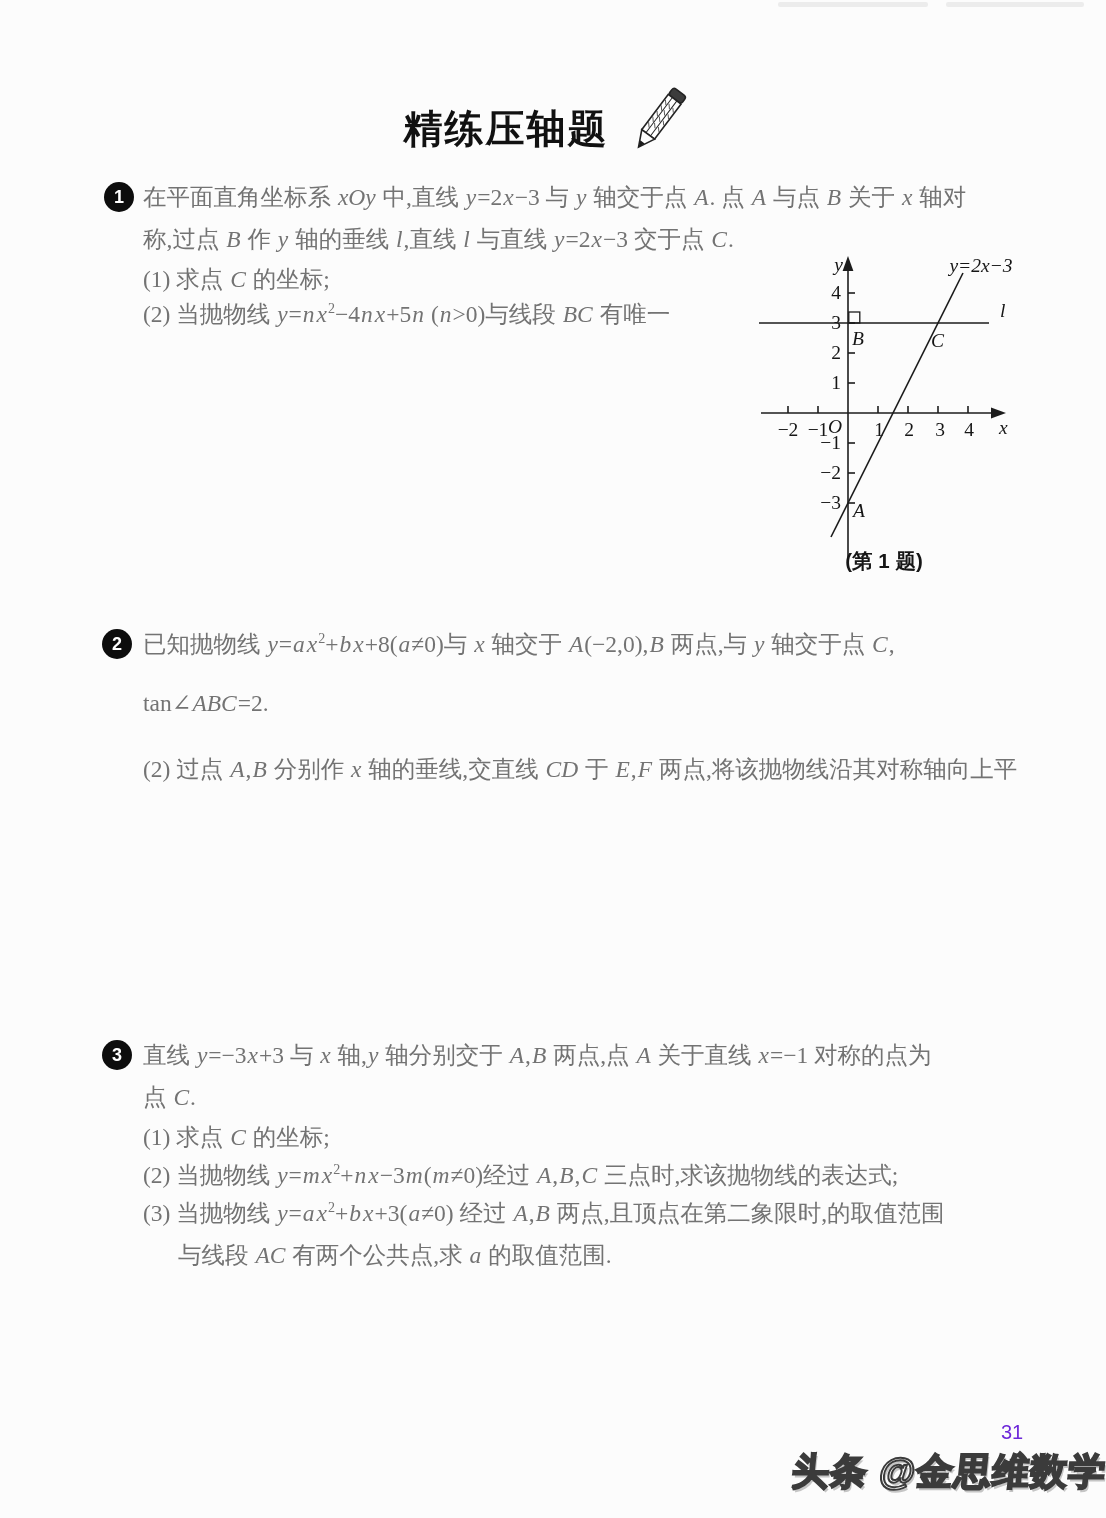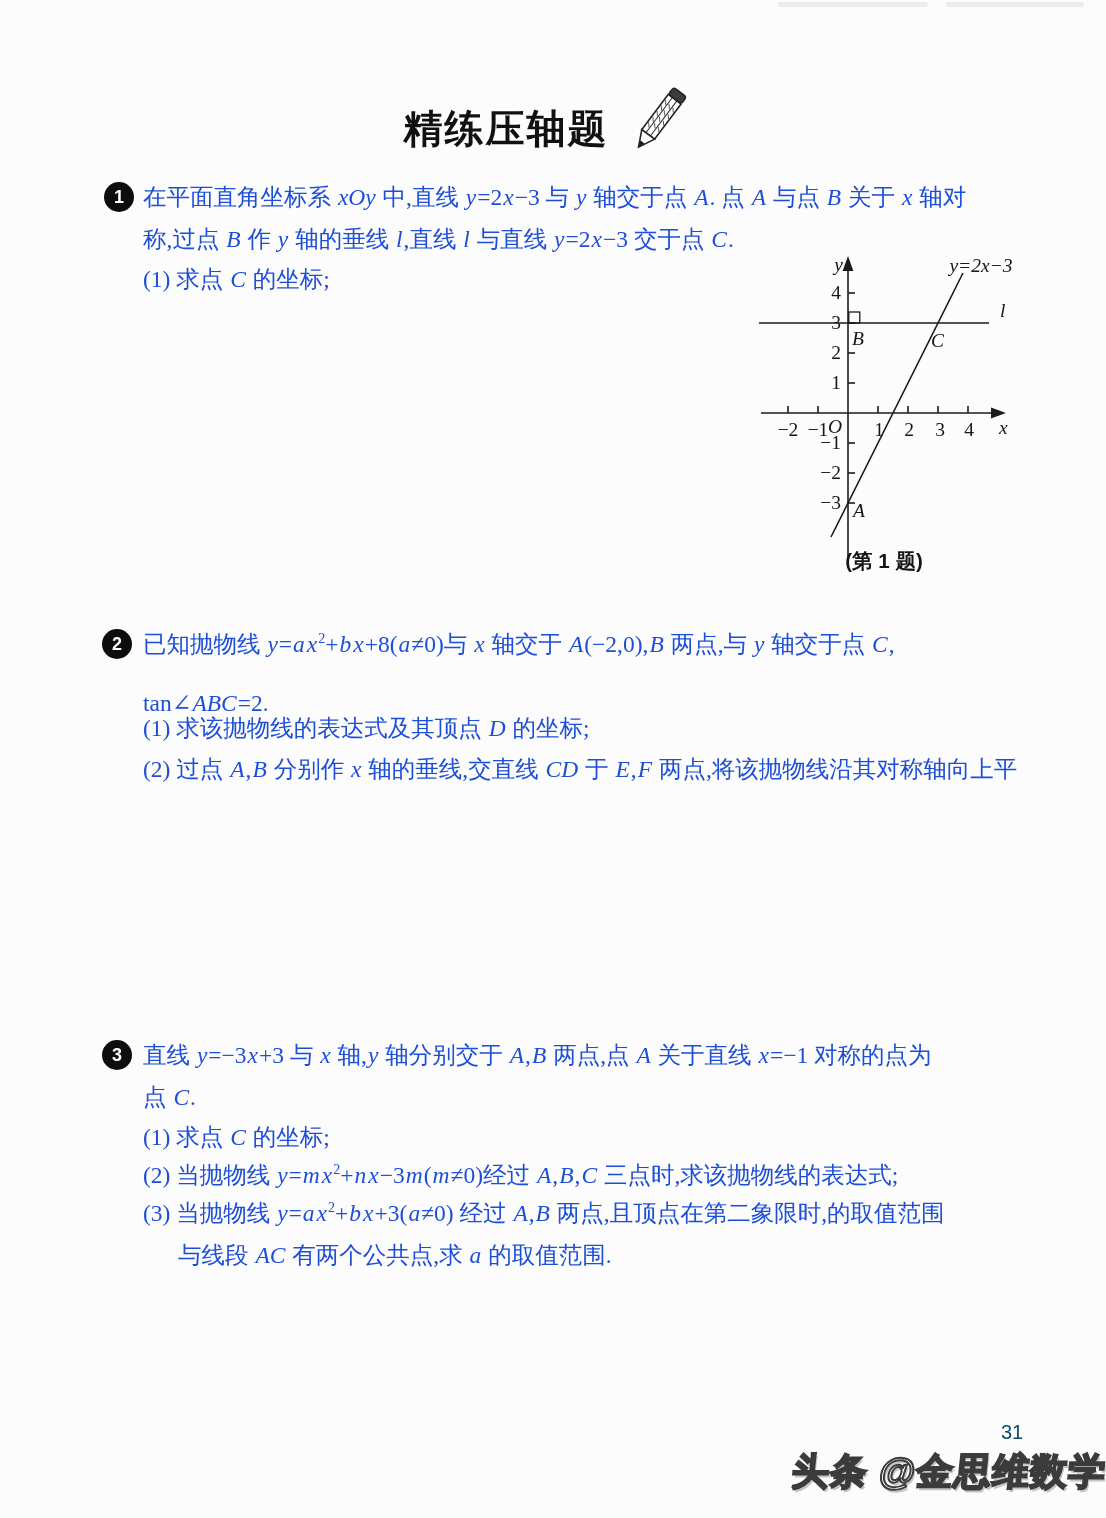--- a/index.html
+++ b/index.html
@@ -29,21 +29,21 @@
   
   .badge{
     position:absolute;width:30px;height:30px;border-radius:50%;
     background:#0d0d0d;color:#fff;
     font-family:"Liberation Sans","DejaVu Sans",sans-serif;
     font-weight:700;font-size:18px;
     display:flex;align-items:center;justify-content:center;
   }
   .ln{
     position:absolute;white-space:nowrap;
-    font-size:23.5px;line-height:30px;color:#1d4ed8;
+    font-size:23.5px;line-height:30px;color:#737373;
   }
   .vr{font-style:italic;font-family:"Liberation Serif","DejaVu Serif",serif;padding:0 1px;}
   .ln sup{font-size:60%;line-height:0;vertical-align:super;}
 
   
   .figure{position:absolute;left:751px;top:253px;}
   .figure text{
     font-family:"Liberation Serif","DejaVu Serif",serif;
     font-size:19.5px;fill:#161616;
   }
@@ -51,21 +51,21 @@
   .figure .cap{
     font-family:"Liberation Sans","DejaVu Sans",sans-serif;
     font-weight:700;font-size:20.5px;
   }
   .figure line,.figure path,.figure rect{stroke:#1c1c1c;fill:none;}
 
   
   .page-number{
     position:absolute;left:1001px;top:1421px;
     font-family:"Liberation Sans","DejaVu Sans",sans-serif;
-    font-size:20px;color:#0c4a6e;
+    font-size:20px;color:#6d28d9;
   }
   .watermark{
     position:absolute;right:0px;top:1447px;
     font-family:"Liberation Sans","DejaVu Sans",sans-serif;
     font-weight:700;font-size:37px;letter-spacing:1px;
     color:#ffffff;
     -webkit-text-stroke:2px #3b3b3b;
     text-shadow:2px 3px 0 rgba(130,130,130,.45);
     transform:skewX(-6deg);
     white-space:nowrap;
@@ -112,20 +112,21 @@
           <polygon points="-2.7,27.5 2.7,27.5 0,34" fill="#1b1b1b" stroke="none"></polygon>
         </g>
       </svg>
     </div>
   </div>
 
   <div class="badge" style="left:104px;top:182px;">1</div>
   <div class="ln" style="left:143px;top:182px;"><span>在平面直角坐标系 </span><span class="vr">xOy</span><span> 中,直线 </span><span class="vr">y</span><span>=2</span><span class="vr">x</span><span>−3 与 </span><span class="vr">y</span><span> 轴交于点 </span><span class="vr">A</span><span>. 点 </span><span class="vr">A</span><span> 与点 </span><span class="vr">B</span><span> 关于 </span><span class="vr">x</span><span> 轴对</span></div>
   <div class="ln" style="left:143px;top:224px;"><span>称,过点 </span><span class="vr">B</span><span> 作 </span><span class="vr">y</span><span> 轴的垂线 </span><span class="vr">l</span><span>,直线 </span><span class="vr">l</span><span> 与直线 </span><span class="vr">y</span><span>=2</span><span class="vr">x</span><span>−3 交于点 </span><span class="vr">C</span><span>.</span></div>
   <div class="ln" style="left:143px;top:264px;"><span>(1) 求点 </span><span class="vr">C</span><span> 的坐标;</span></div>
+  <div class="ln" style="left:143px;top:299px;"><span>(2) 当抛物线 </span><span class="vr">y</span><span>=</span><span class="vr">n</span><span class="vr">x</span><sup>2</sup><span>−4</span><span class="vr">n</span><span class="vr">x</span><span>+5</span><span class="vr">n</span><span> (</span><span class="vr">n</span><span>&gt;0)与线段 </span><span class="vr">BC</span><span> 有唯一</span></div>
 
   <div class="figure">
     <svg width="294" height="324" viewBox="0 0 294 324">
       <g stroke="#1c1c1c" stroke-width="1.6">
 
         <line x1="10" y1="160" x2="242" y2="160"></line>
         <polygon points="255,160 240,154.6 240,165.4" fill="#1c1c1c" stroke="none"></polygon>
 
         <line x1="97" y1="308" x2="97" y2="16"></line>
         <polygon points="97,3 91.6,18 102.4,18" fill="#1c1c1c" stroke="none"></polygon>
@@ -178,21 +179,20 @@
       <text class="it" x="230" y="19" text-anchor="middle">y=2x−3</text>
       <text class="it" x="249" y="64">l</text>
 
       <text class="cap" x="133" y="315" text-anchor="middle">(第 1 题)</text>
     </svg>
   </div>
 
   <div class="badge" style="left:102px;top:629px;">2</div>
   <div class="ln" style="left:143px;top:629px;"><span>已知抛物线 </span><span class="vr">y</span><span>=</span><span class="vr">a</span><span class="vr">x</span><sup>2</sup><span>+</span><span class="vr">b</span><span class="vr">x</span><span>+8(</span><span class="vr">a</span><span>≠0)与 </span><span class="vr">x</span><span> 轴交于 </span><span class="vr">A</span><span>(−2,0),</span><span class="vr">B</span><span> 两点,与 </span><span class="vr">y</span><span> 轴交于点 </span><span class="vr">C</span><span>,</span></div>
   <div class="ln" style="left:143px;top:672px;margin-top:16px;"><span>tan∠</span><span class="vr">ABC</span><span>=2.</span></div>
-  <div class="ln" style="left:143px;top:713px;"><span>(1) 求该抛物线的表达式及其顶点 </span><span class="vr">D</span><span> 的坐标;</span></div>
   <div class="ln" style="left:143px;top:754px;text-align:right;"><span>(2) 过点 </span><span class="vr">A</span><span>,</span><span class="vr">B</span><span> 分别作 </span><span class="vr">x</span><span> 轴的垂线,交直线 </span><span class="vr">CD</span><span> 于 </span><span class="vr">E</span><span>,</span><span class="vr">F</span><span> 两点,将该抛物线沿其对称轴向上平</span></div>
 
   <div class="badge" style="left:102px;top:1040px;">3</div>
   <div class="ln" style="left:143px;top:1040px;"><span>直线 </span><span class="vr">y</span><span>=−3</span><span class="vr">x</span><span>+3 与 </span><span class="vr">x</span><span> 轴,</span><span class="vr">y</span><span> 轴分别交于 </span><span class="vr">A</span><span>,</span><span class="vr">B</span><span> 两点,点 </span><span class="vr">A</span><span> 关于直线 </span><span class="vr">x</span><span>=−1 对称的点为</span></div>
   <div class="ln" style="left:143px;top:1082px;"><span>点 </span><span class="vr">C</span><span>.</span></div>
   <div class="ln" style="left:143px;top:1122px;"><span>(1) 求点 </span><span class="vr">C</span><span> 的坐标;</span></div>
   <div class="ln" style="left:143px;top:1160px;"><span>(2) 当抛物线 </span><span class="vr">y</span><span>=</span><span class="vr">m</span><span class="vr">x</span><sup>2</sup><span>+</span><span class="vr">n</span><span class="vr">x</span><span>−3</span><span class="vr">m</span><span>(</span><span class="vr">m</span><span>≠0)经过 </span><span class="vr">A</span><span>,</span><span class="vr">B</span><span>,</span><span class="vr">C</span><span> 三点时,求该抛物线的表达式;</span></div>
   <div class="ln" style="left:143px;top:1198px;"><span>(3) 当抛物线 </span><span class="vr">y</span><span>=</span><span class="vr">a</span><span class="vr">x</span><sup>2</sup><span>+</span><span class="vr">b</span><span class="vr">x</span><span>+3(</span><span class="vr">a</span><span>≠0) 经过 </span><span class="vr">A</span><span>,</span><span class="vr">B</span><span> 两点,且顶点在第二象限时,的取值范围</span></div>
   <div class="ln" style="left:178px;top:1240px;"><span>与线段 </span><span class="vr">AC</span><span> 有两个公共点,求 </span><span class="vr">a</span><span> 的取值范围.</span></div>
 

